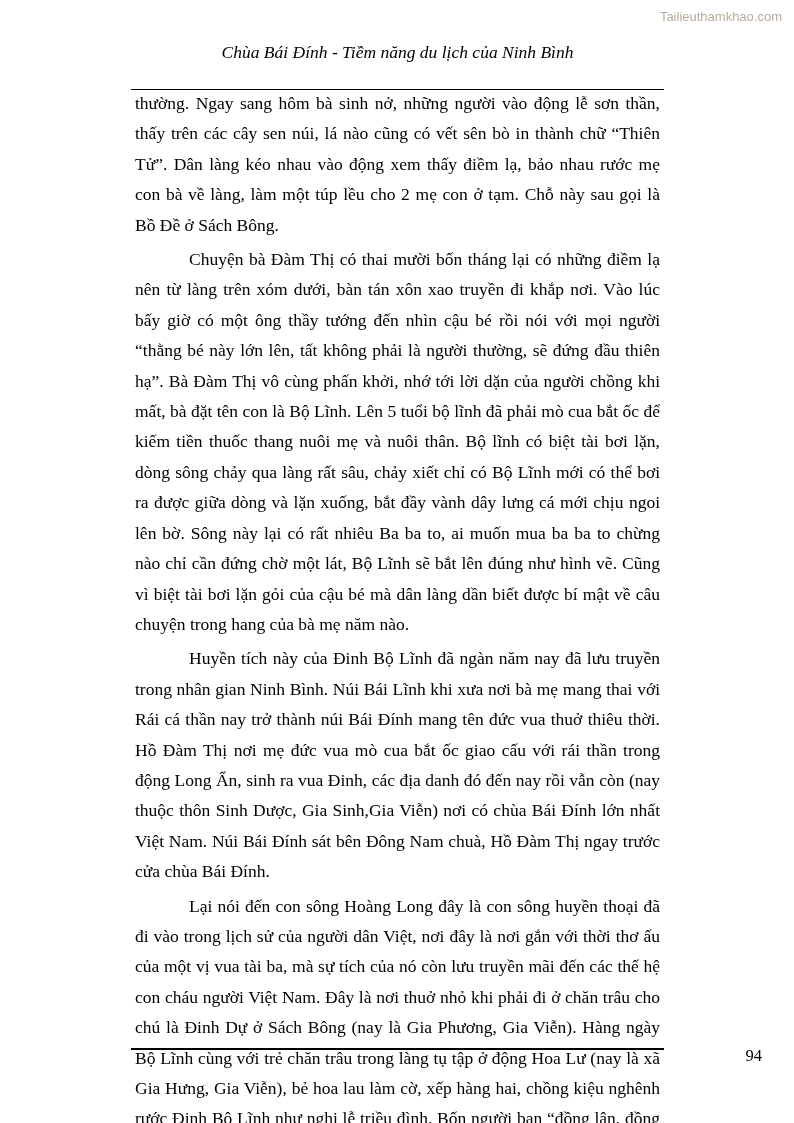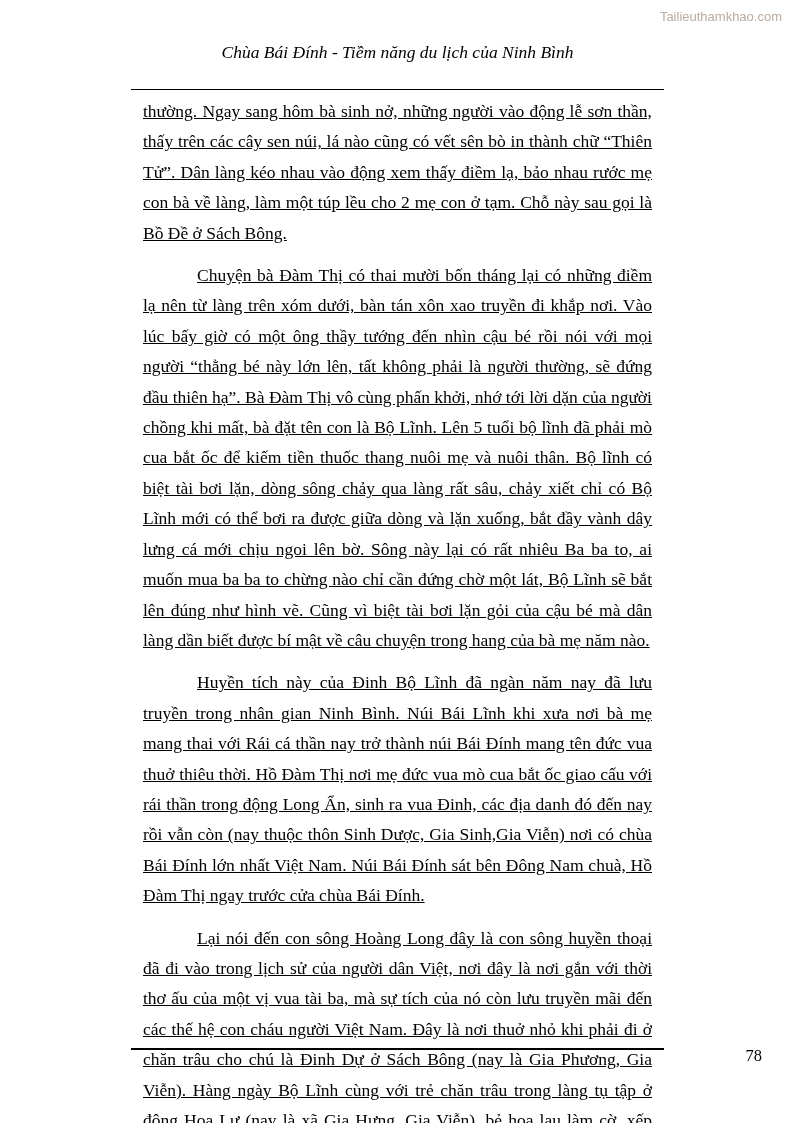--- a/index.html
+++ b/index.html
@@ -39,22 +39,21 @@
   .content {
     position: absolute;
     top: 84px;
     left: 131px;
     width: 533px;
     font-size: 17.5px;
     line-height: 30.4px;
     text-align: justify;
   }
   .para {
-    margin: 12px;
-    text-decoration: underline;
+    margin: 4px;
   }
   .para.indent {
     text-indent: 54px;
   }
   .footer-rule {
     position: absolute;
     top: 1048px;
     left: 131px;
     width: 533px;
     border-top: 2.5px solid #000000;
@@ -87,15 +86,15 @@
   <div class="content">
     <p class="para">thường. Ngay sang hôm bà sinh nở, những người vào động lễ sơn thần, thấy trên các cây sen núi, lá nào cũng có vết sên bò in thành chữ “Thiên Tử”. Dân làng kéo nhau vào động xem thấy điềm lạ, bảo nhau rước mẹ con bà về làng, làm một túp lều cho 2 mẹ con ở tạm. Chỗ này sau gọi là Bồ Đề ở Sách Bông.</p>
     <p class="para indent">Chuyện bà Đàm Thị có thai mười bốn tháng lại có những điềm lạ nên từ làng trên xóm dưới, bàn tán xôn xao truyền đi khắp nơi. Vào lúc bấy giờ có một ông thầy tướng đến nhìn cậu bé rồi nói với  mọi người “thằng bé này lớn lên, tất không phải là người thường, sẽ đứng đầu thiên hạ”. Bà Đàm Thị vô cùng phấn khởi, nhớ tới lời dặn của người chồng khi mất, bà đặt tên con là Bộ Lĩnh. Lên 5 tuổi bộ lĩnh đã phải mò cua bắt ốc để kiếm tiền thuốc thang nuôi mẹ và nuôi thân. Bộ lĩnh có biệt tài bơi lặn, dòng sông chảy qua làng rất sâu, chảy xiết chỉ có Bộ Lĩnh mới có thể bơi ra được giữa dòng và lặn xuống, bắt đầy vành dây lưng cá mới chịu ngoi lên bờ. Sông này lại có rất nhiêu Ba ba to, ai muốn mua ba ba to chừng nào chỉ cần đứng  chờ một lát, Bộ Lĩnh sẽ bắt lên đúng như hình vẽ. Cũng vì biệt tài bơi lặn gỏi của cậu bé mà dân làng dần biết được bí mật về câu chuyện trong hang của bà mẹ năm nào.</p>
     <p class="para indent">Huyền tích này của Đinh Bộ Lĩnh đã ngàn năm nay đã lưu truyền trong nhân gian Ninh Bình. Núi Bái Lĩnh khi xưa nơi bà mẹ mang thai với Rái cá thần nay trở thành núi Bái Đính mang tên đức vua thuở thiêu thời. Hồ Đàm Thị nơi mẹ đức vua mò cua bắt ốc giao cấu với rái thần trong động Long Ẩn, sinh ra vua Đinh, các địa danh đó đến nay rồi vẫn còn (nay thuộc thôn Sinh Dược, Gia Sinh,Gia Viễn) nơi có chùa Bái Đính lớn nhất Việt Nam. Núi Bái Đính sát bên Đông Nam chuà, Hồ Đàm Thị ngay trước cửa chùa Bái Đính.</p>
     <p class="para indent">Lại nói đến con sông Hoàng Long đây là con sông huyền thoại đã đi vào trong lịch sử của người dân Việt, nơi đây là nơi gắn với thời thơ ấu của một vị vua tài ba, mà sự tích của nó còn lưu truyền mãi đến các thế hệ con cháu người Việt Nam. Đây là nơi thuở nhỏ khi phải đi ở chăn trâu cho chú là Đinh Dự ở Sách Bông (nay là Gia Phương, Gia Viễn). Hàng ngày Bộ Lĩnh cùng với trẻ chăn trâu trong làng tụ tập ở động Hoa Lư (nay là xã Gia Hưng, Gia Viễn), bẻ hoa lau làm cờ, xếp hàng hai, chồng kiệu nghênh rước Đinh Bộ Lĩnh như nghi lễ triều đình. Bốn người bạn “đồng lân, đồng giáp thân” (cùng</p>
   </div>
 
   <div class="footer-rule"></div>
 
 
-  <div class="page-number">78</div>
+  <div class="page-number">94</div>
 
 </div>
 
 </body></html>

